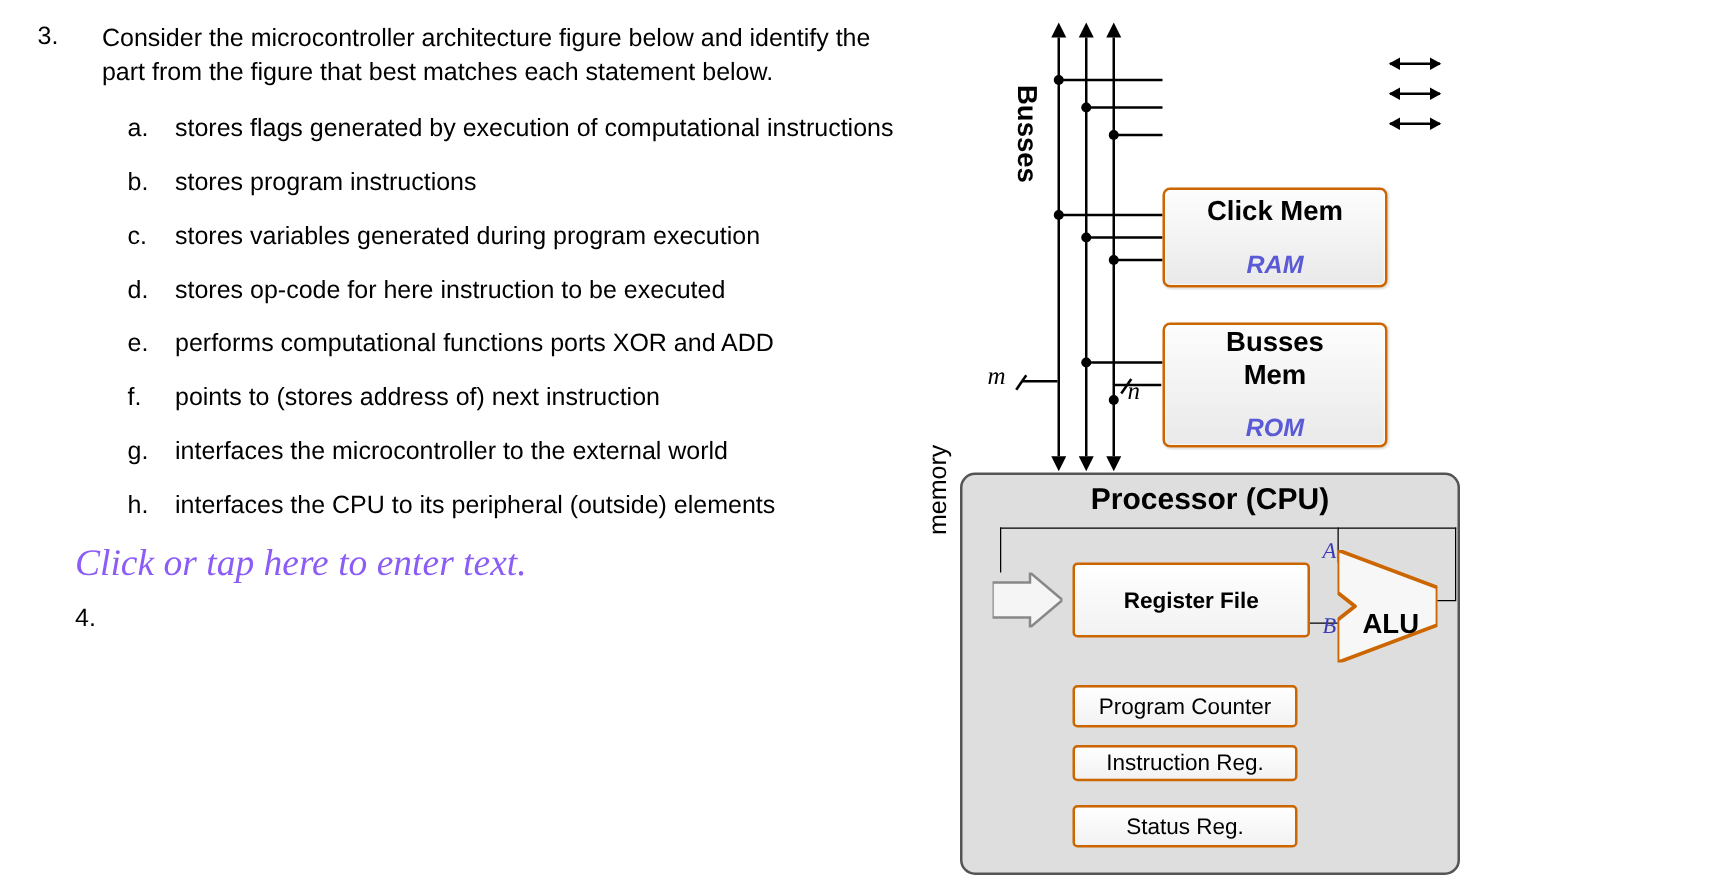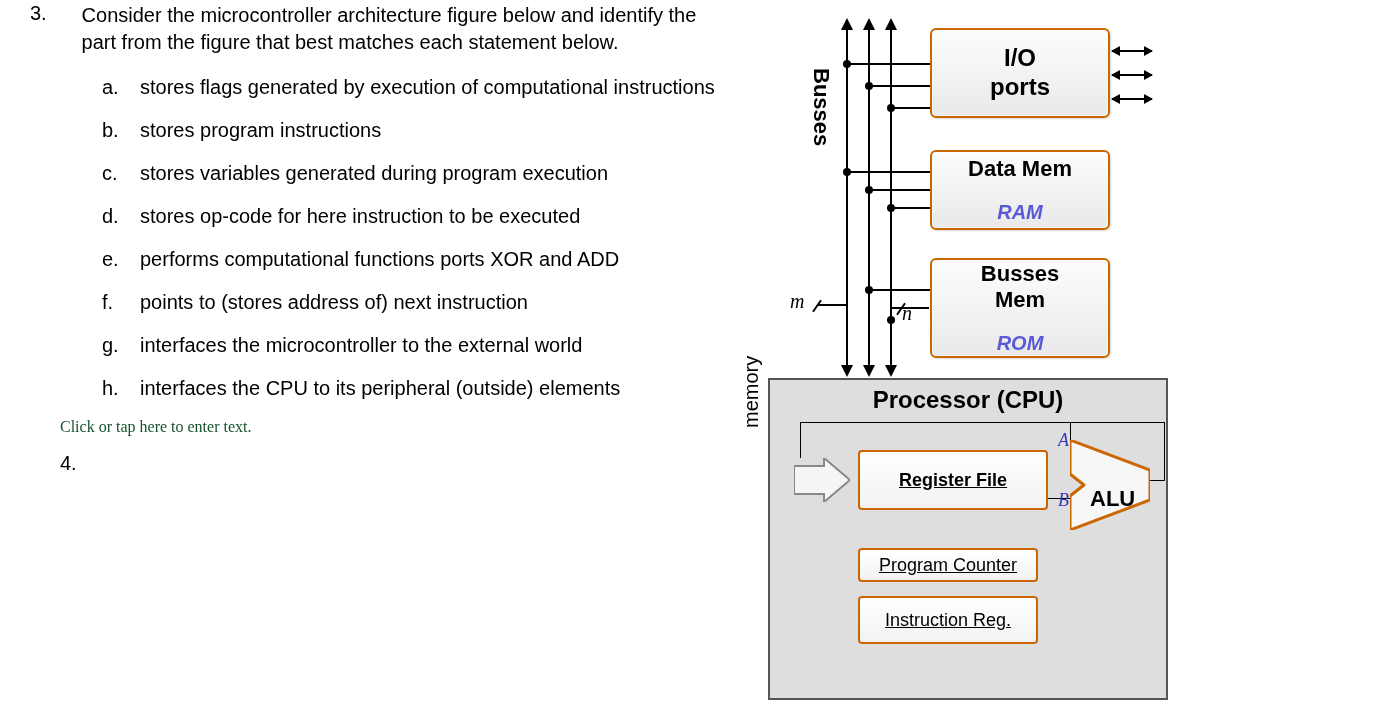--- a/index.html
+++ b/index.html
@@ -14,21 +14,21 @@
     height: 716px;
     position: relative;
   }
   .page {
     display: flex;
     width: 100%;
     height: 100%;
   }
   .left {
     flex: 0 0 730px;
-    padding: 2px 0 0 30px;
+    padding: 18px 0 0 30px;
   }
   .right {
     flex: 1;
     position: relative;
   }
   .q3-num {
     display: inline-block;
     width: 46px;
     vertical-align: top;
   }
@@ -47,24 +47,25 @@
     margin-bottom: 16px;
     line-height: 1.35;
     display: flex;
   }
   .sub-letter {
     width: 38px;
     flex: 0 0 38px;
   }
   .sub-text { flex: 1; }
   .placeholder {
-    color: #14532d;
+    color: #8b5cf6;
     font-family: Georgia, 'Times New Roman', serif;
-    font-size: 16px;
+    font-size: 30px;
     margin: 4px 0 14px 30px;
+    font-style: italic;
   }
   .q4 {
     margin-left: 30px;
     display: flex;
     line-height: 1.35;
   }
 
   
   .diagram {
     position: absolute;
@@ -146,42 +147,41 @@
   .ext-arrow::before { left:-1px; top:-4px; border-right:9px solid #000;}
   .ext-arrow::after { right:-1px; top:-4px; border-left:9px solid #000;}
 
   
   .cpu {
     position:absolute;
     left:18px; top:368px;
     width:400px; height:322px;
     border:2px solid #555;
     background:#dedede;
-    border-radius:0;
+    border-radius:12px;
   }
   .cpu-title {
     position:absolute; left:0; width:100%; top:6px;
     text-align:center; font-size:24px; font-weight:bold;
   }
   .thin-line {
     position:absolute; background:#000;
   }
   .cpu .inner-box {
     position:absolute;
     border:2px solid #cc6600;
     background: linear-gradient(#ffffff,#f2f2f2);
     border-radius:4px;
     text-align:center;
     display:flex; align-items:center; justify-content:center;
     font-size:18px;
-    text-decoration:underline;
   }
   .reg-file { left:88px; top:70px; width:190px; height:60px; font-weight:bold; font-size:20px;}
   .pc-box { left:88px; top:168px; width:180px; height:34px; }
-  .ir-box { left:88px; top:216px; width:180px; height:48px; }
+  .ir-box { left:88px; top:216px; width:180px; height:29px; }
   .sr-box { left:88px; top:264px; width:180px; height:34px; }
   .alu {
     position:absolute;
     left:300px; top:60px;
     width:80px; height:90px;
   }
   .alu svg { position:absolute; left:0; top:0; }
   .alu-label { position:absolute; left:20px; top:46px; font-weight:bold; font-size:22px;}
   .a-lbl { position:absolute; left:288px; top:50px; font-style:italic; color:#3a3ab8; font-family:Georgia,serif; font-size:18px;}
   .b-lbl { position:absolute; left:288px; top:110px; font-style:italic; color:#3a3ab8; font-family:Georgia,serif; font-size:18px;}
@@ -282,26 +282,22 @@
       <div class="stub" style="left:141px; top:197px; width:39px;"></div>
 
       <div class="dot" style="left:119px; top:280px;"></div>
       <div class="stub" style="left:119px; top:279px; width:61px;"></div>
       <div class="dot" style="left:141px; top:310px;"></div>
 
       <div class="ext-arrow" style="left:362px; top:40px;"></div>
       <div class="ext-arrow" style="left:362px; top:64px;"></div>
       <div class="ext-arrow" style="left:362px; top:88px;"></div>
 
-      <div class="box io-box">
-        <span>I/O</span>
-        <span>ports</span>
-      </div>
       <div class="box data-box">
-        <span>Data Mem</span>
+        <span>Click Mem</span>
         <span class="subtext">RAM</span>
       </div>
       <div class="box prog-box">
         <span>Busses</span>
         <span>Mem</span>
         <span class="subtext">ROM</span>
       </div>
 
       <div class="cpu">
         <div class="cpu-title">Processor (CPU)</div>
@@ -318,20 +314,21 @@
 
         <div class="mem-arrow">
           <svg viewBox="0 0 56 44">
             <polygon points="0,8 30,8 30,0 56,22 30,44 30,36 0,36" fill="#f5f5f5" stroke="#888" stroke-width="2"></polygon>
           </svg>
         </div>
 
         <div class="inner-box reg-file">Register File</div>
         <div class="inner-box pc-box">Program Counter</div>
         <div class="inner-box ir-box">Instruction Reg.</div>
+        <div class="inner-box sr-box">Status Reg.</div>
 
         <div class="a-lbl">A</div>
         <div class="b-lbl">B</div>
 
         <div class="alu">
           <svg viewBox="0 0 80 90">
             <polygon points="0,0 0,34 14,45 0,56 0,90 80,60 80,30" fill="#f7f7f7" stroke="#cc6600" stroke-width="3" stroke-linejoin="round"></polygon>
           </svg>
           <div class="alu-label">ALU</div>
         </div>

